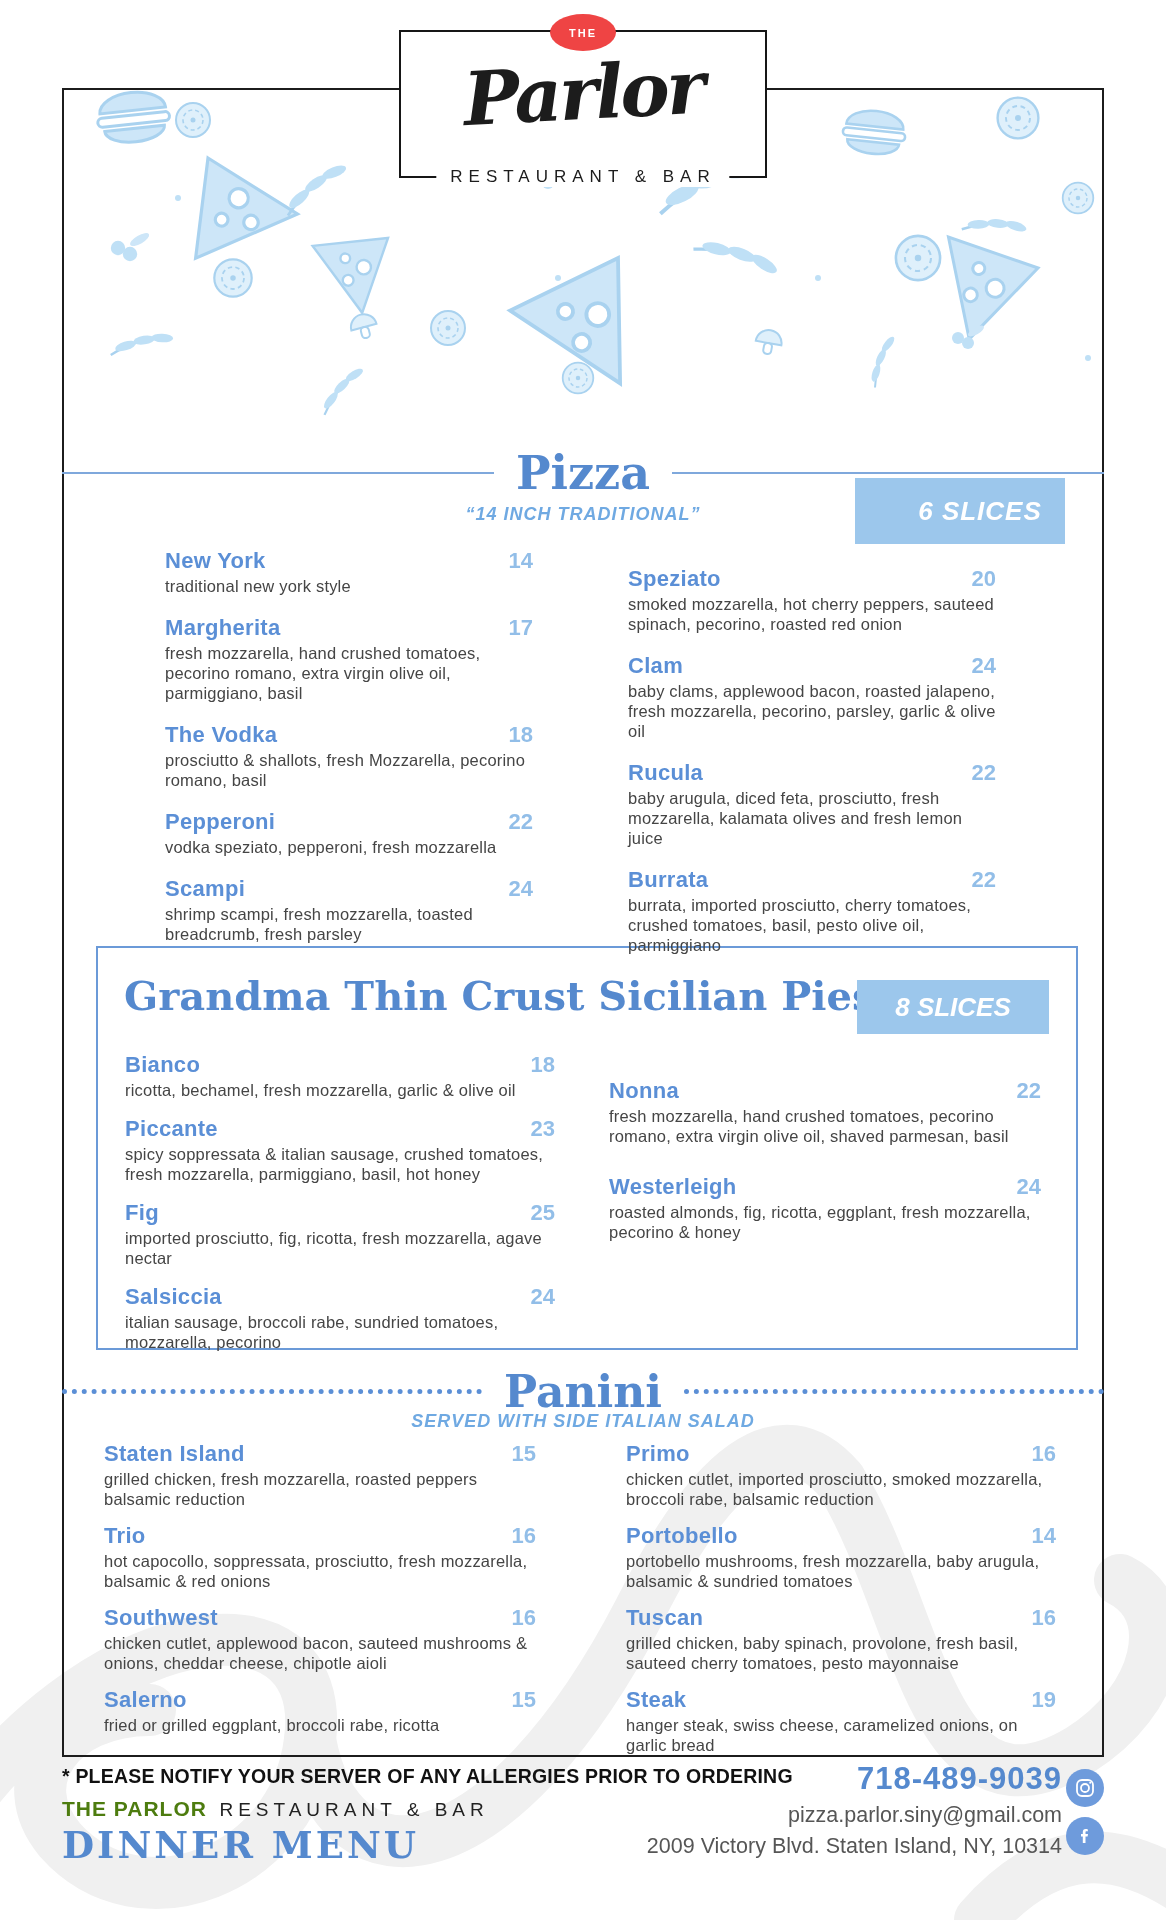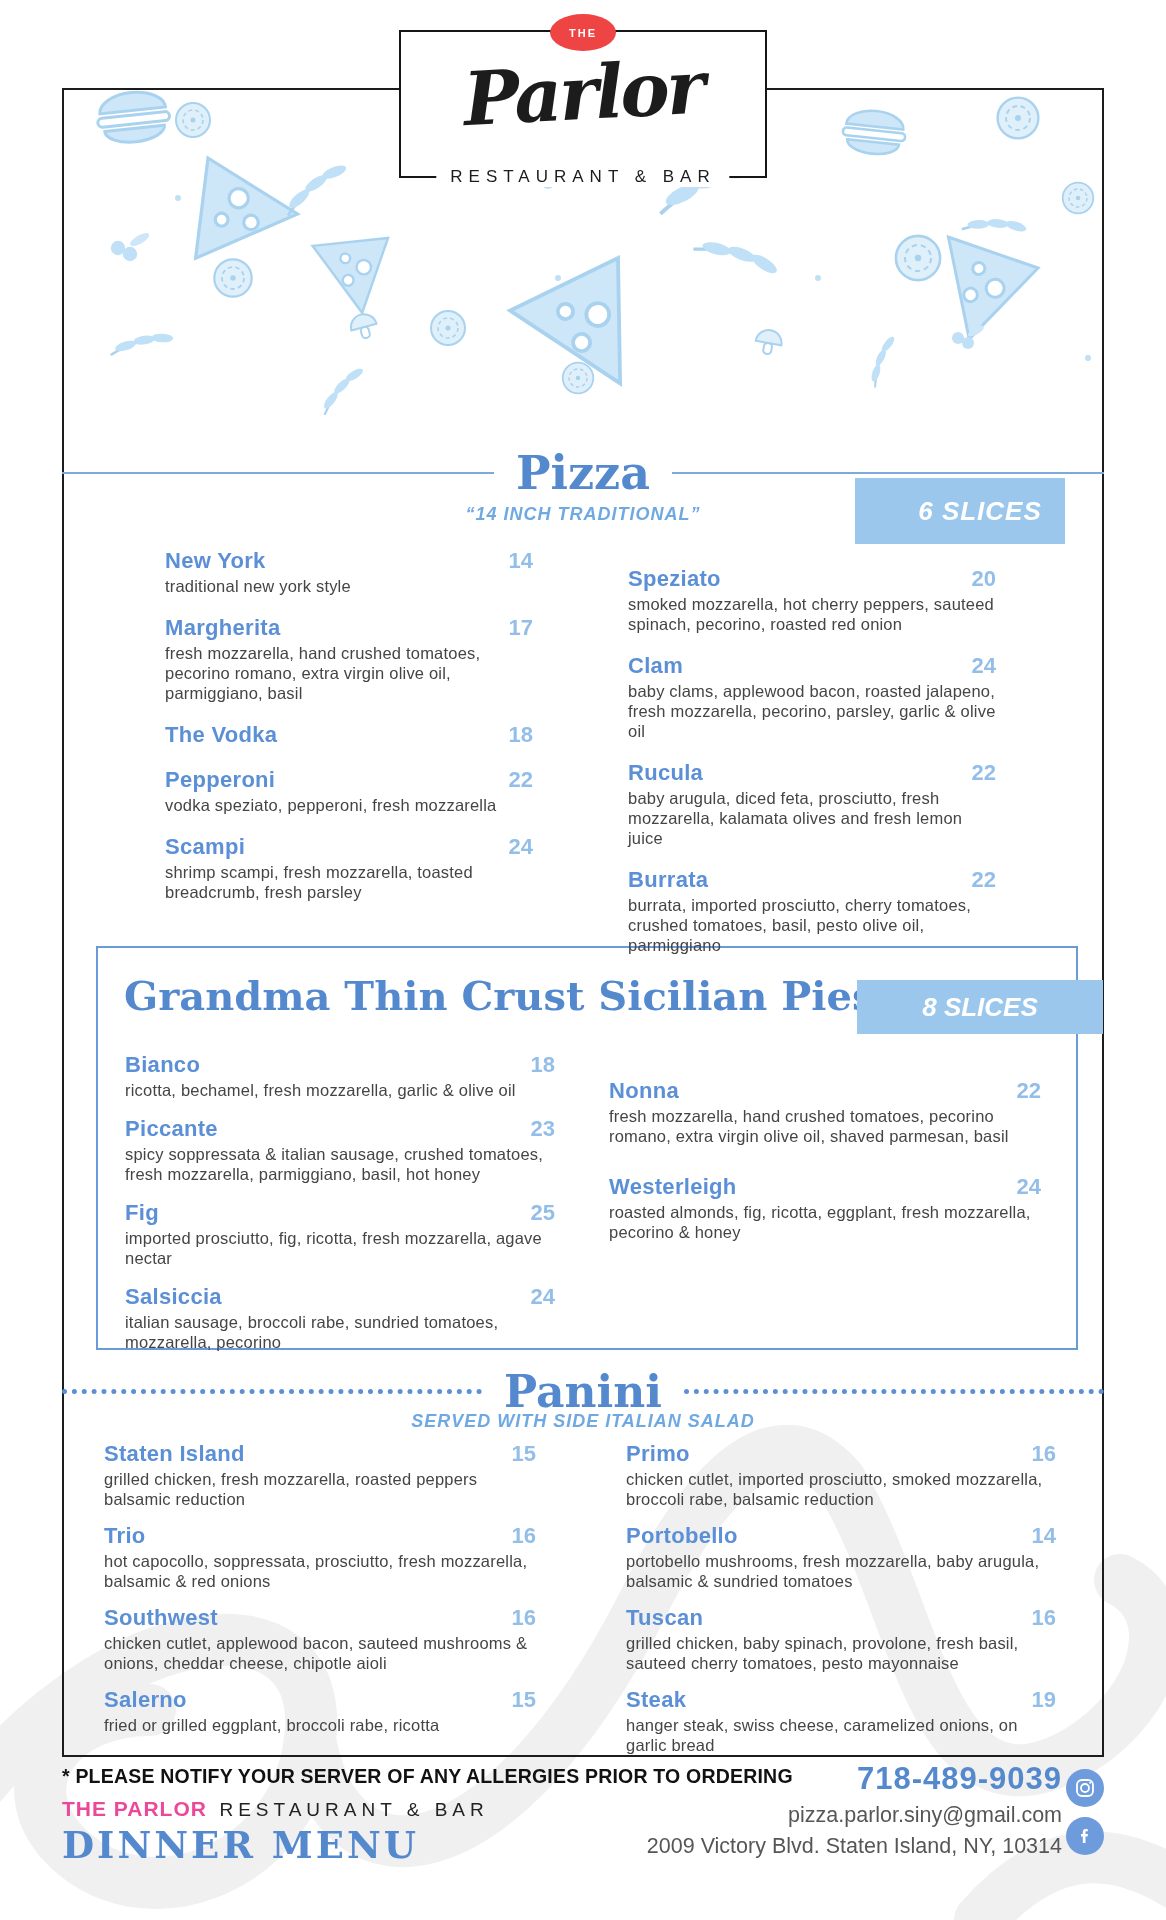--- a/index.html
+++ b/index.html
@@ -34,27 +34,27 @@
   .col { position:absolute; z-index:4; }
   .item { margin-bottom:19px; }
   .item-head { display:flex; justify-content:space-between; align-items:baseline; }
   .item-name { font-weight:bold; font-size:22px; color:#5B8FD6; letter-spacing:0.3px; }
   .item-price { font-weight:bold; font-size:22px; color:#92BEE8; }
   .item-desc { font-size:16.5px; line-height:20px; color:#454545; letter-spacing:0.2px; margin-top:2px; }
 
   
   .sicilian-box { position:absolute; left:96px; top:946px; width:982px; height:404px; border:2px solid #6B9AD8; z-index:3; background:transparent; }
   .sicilian-title { position:absolute; left:26px; top:24px; font-family:"DejaVu Serif", serif; font-weight:bold; font-size:40px; color:#5589CE; white-space:nowrap; }
-  .sicilian-badge { position:absolute; left:759px; top:32px; width:246px; height:54px; background:#9CC7EC; color:#fff; font-style:italic; font-weight:bold; font-size:26px; display:flex; align-items:center; justify-content:center; }
+  .sicilian-badge { position:absolute; left:759px; top:32px; width:192px; height:54px; background:#9CC7EC; color:#fff; font-style:italic; font-weight:bold; font-size:26px; display:flex; align-items:center; justify-content:center; }
 
   
   .footer { position:absolute; left:62px; top:1765px; width:1042px; z-index:4; }
   .allergy { font-weight:bold; font-size:19.5px; color:#111; letter-spacing:0.2px; }
   .brand-line { margin-top:9px; }
-  .brand-name { font-weight:bold; font-size:21px; color:#ec4899; letter-spacing:1px; }
+  .brand-name { font-weight:bold; font-size:21px; color:#4d7c0f; letter-spacing:1px; }
   .brand-suffix { font-size:19px; color:#222; letter-spacing:5px; margin-left:8px; }
   .menu-type { margin-top:2px; font-family:"DejaVu Serif", serif; font-weight:bold; font-size:37px; color:#5589CE; letter-spacing:3px; }
   .contact { position:absolute; right:42px; top:-4px; text-align:right; }
   .phone { font-weight:bold; font-size:31px; color:#5589CE; letter-spacing:1px; }
   .email, .address { font-size:21.5px; color:#565656; margin-top:6px; }
   .socials { position:absolute; right:0; top:4px; display:flex; flex-direction:column; gap:10px; }
   .social-circle { width:38px; height:38px; border-radius:50%; background:#6E9BDC; display:flex; align-items:center; justify-content:center; }
 </style>
 </head>
 <body>
@@ -165,20 +165,21 @@
           <span class="item-name">Margherita</span>
           <span class="item-price">17</span>
         </div>
       <p class="item-desc">fresh mozzarella, hand crushed tomatoes, pecorino romano, extra virgin olive oil, parmiggiano, basil</p>
     </div>
     <div class="item">
       <div class="item-head">
           <span class="item-name">The Vodka</span>
           <span class="item-price">18</span>
         </div>
+      <p class="item-desc">prosciutto &amp; shallots, fresh Mozzarella, pecorino romano, basil</p>
     </div>
     <div class="item">
       <div class="item-head">
           <span class="item-name">Pepperoni</span>
           <span class="item-price">22</span>
         </div>
       <p class="item-desc">vodka speziato, pepperoni, fresh mozzarella</p>
     </div>
     <div class="item">
       <div class="item-head">

